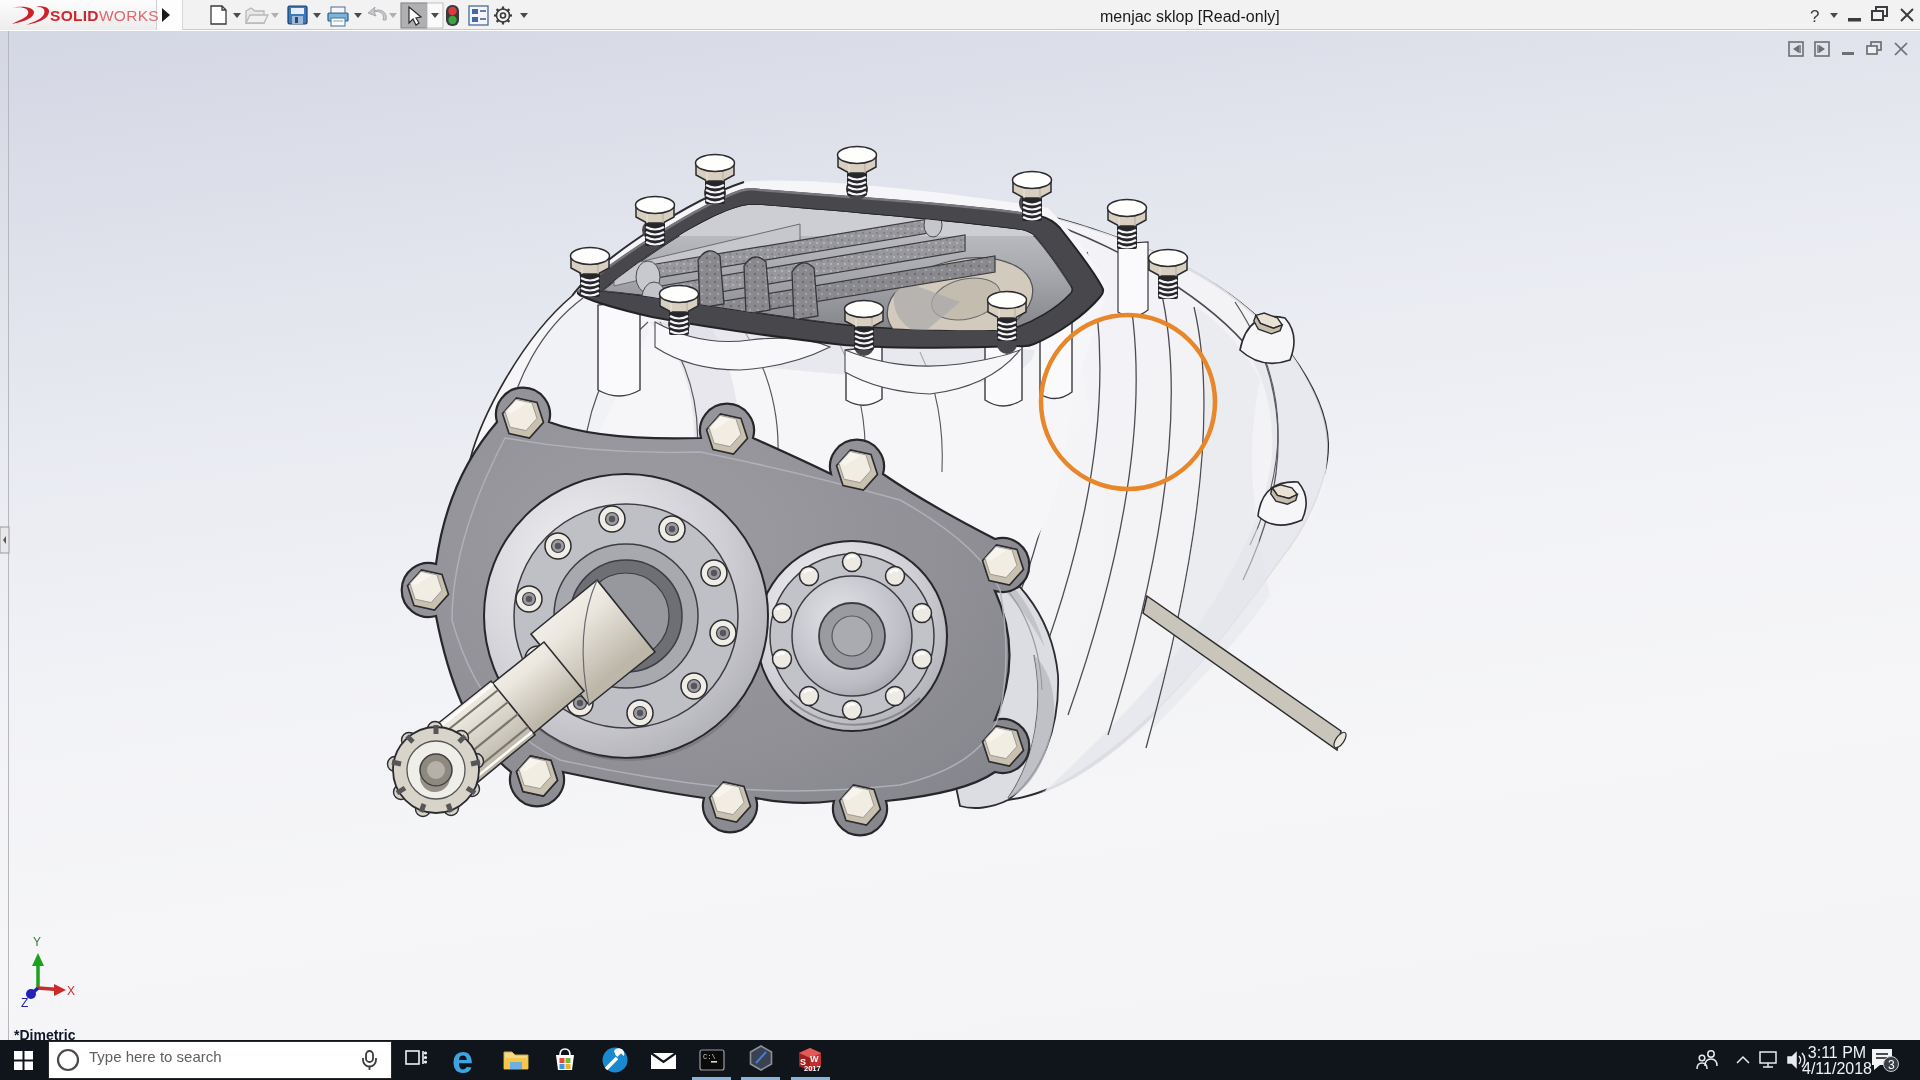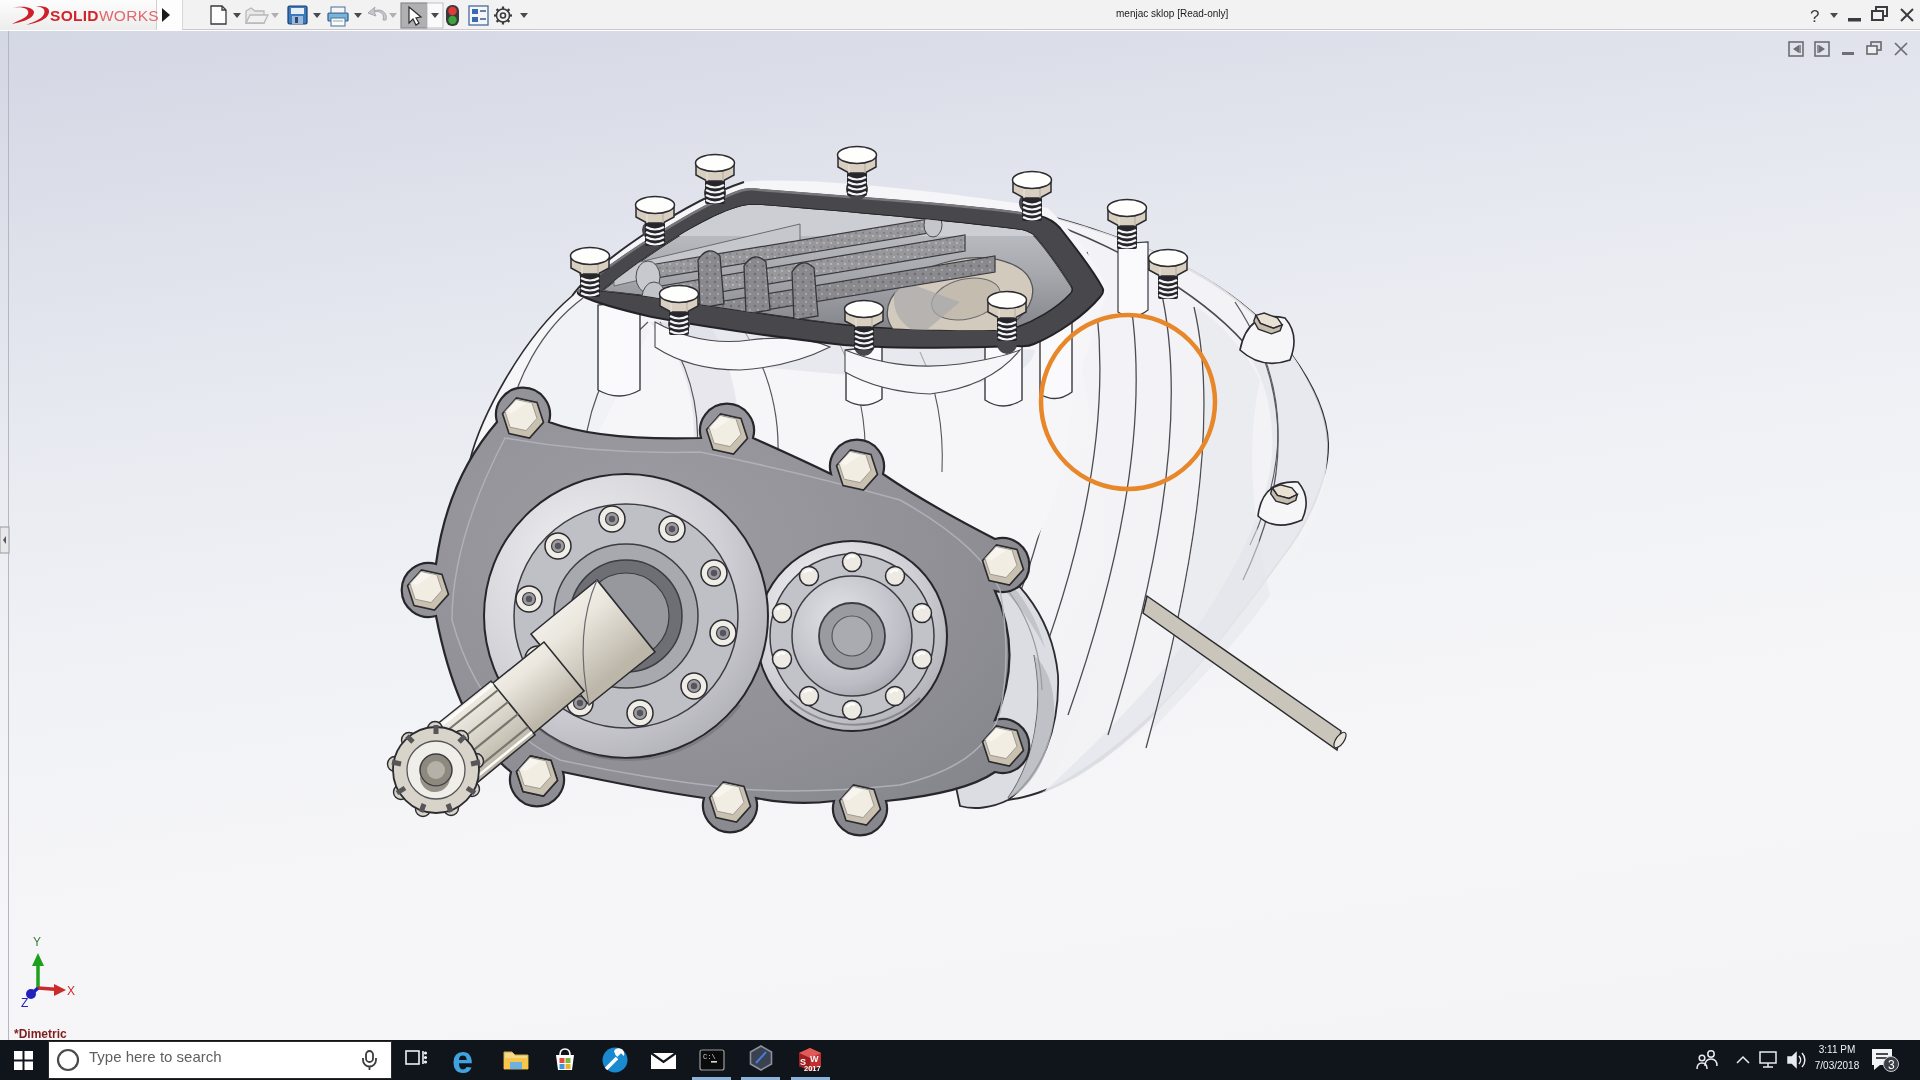--- a/index.html
+++ b/index.html
@@ -1,28 +1,28 @@
 <!DOCTYPE html>
 <html><head>
 <meta charset="utf-8">
 <style>
   * { margin:0; padding:0; box-sizing:border-box; }
   html,body { width:1920px; height:1080px; overflow:hidden; font-family:"Liberation Sans", sans-serif; }
   .abs { position:absolute; }
   #titlebar { position:absolute; left:0; top:0; width:1920px; height:30px; background:#f2f2f2; border-bottom:1px solid #c9c9cc; }
   #logo { position:absolute; left:0; top:0; width:157px; height:30px; background:linear-gradient(180deg,#fdfdfd,#ececec); border-right:1px solid #d0d0d3; }
   #expandbtn { position:absolute; left:157px; top:0; width:26px; height:30px; background:#fdfdfd; border-right:1px solid #d8d8db; }
-  #titletext { position:absolute; left:1100px; top:8px; font-size:10px; color:#1a1a1a;margin-left:16px; }
+  #titletext { position:absolute; left:1100px; top:8px; font-size:16px; color:#1a1a1a; }
   #viewport { position:absolute; left:0; top:31px; width:1920px; height:1009px;
      background:linear-gradient(172deg,#d4d7e4 0%, #dcdfe9 14%, #e8eaf1 32%, #f1f2f6 52%, #f6f6f8 72%, #f4f4f6 100%); }
   #taskbar { position:absolute; left:0; top:1040px; width:1920px; height:40px; background:#10141b; }
   #searchbox { position:absolute; left:48px; top:1041px; width:344px; height:38px; background:#ffffff; border:1px solid #2a2a2a; }
   #searchtext { position:absolute; left:89px; top:1048px; font-size:15px; color:#5f5f5f; }
-  .clock { position:absolute; color:#eef1f5; font-size:10px; text-align:center; width:70px; }
-  #dimetric { position:absolute; left:14px; top:1027px; font-size:12px; font-weight:bold; color:#7f1d1d; }
+  .clock { position:absolute; color:#eef1f5; font-size:16px; text-align:center; width:70px; }
+  #dimetric { position:absolute; left:14px; top:1027px; font-size:14px; font-weight:bold; color:#0f172a; }
   svg { display:block; } #model { z-index:5; }
 </style>
 </head>
 <body>
 <div id="viewport"></div>
 <div id="titlebar"></div>
 <div id="logo"></div>
 <div id="expandbtn"></div>
 <div id="titletext">menjac sklop [Read-only]</div>
 <svg id="model" class="abs" style="left:0;top:0" width="1920" height="1080" viewBox="0 0 1920 1080">
@@ -521,13 +521,13 @@
     <circle cx="1891" cy="1064" r="7.5" fill="#3a3f46" stroke="#c8cace" stroke-width="1"></circle>
     <text x="1888" y="1068.5" font-size="12" fill="#ffffff" font-family="Liberation Sans">3</text>
   </g>
 </g>
 </svg>
 <div id="dimetric">*Dimetric</div>
 <div id="taskbar"></div>
 <div id="searchbox"></div>
 <div id="searchtext">Type here to search</div>
 <div class="clock" style="left:1802px; top:1044px;">3:11 PM</div>
-<div class="clock" style="left:1802px; top:1060px;">7/03/2018</div>
+<div class="clock" style="left:1802px; top:1060px;">4/11/2018</div>
 
 </body></html>

